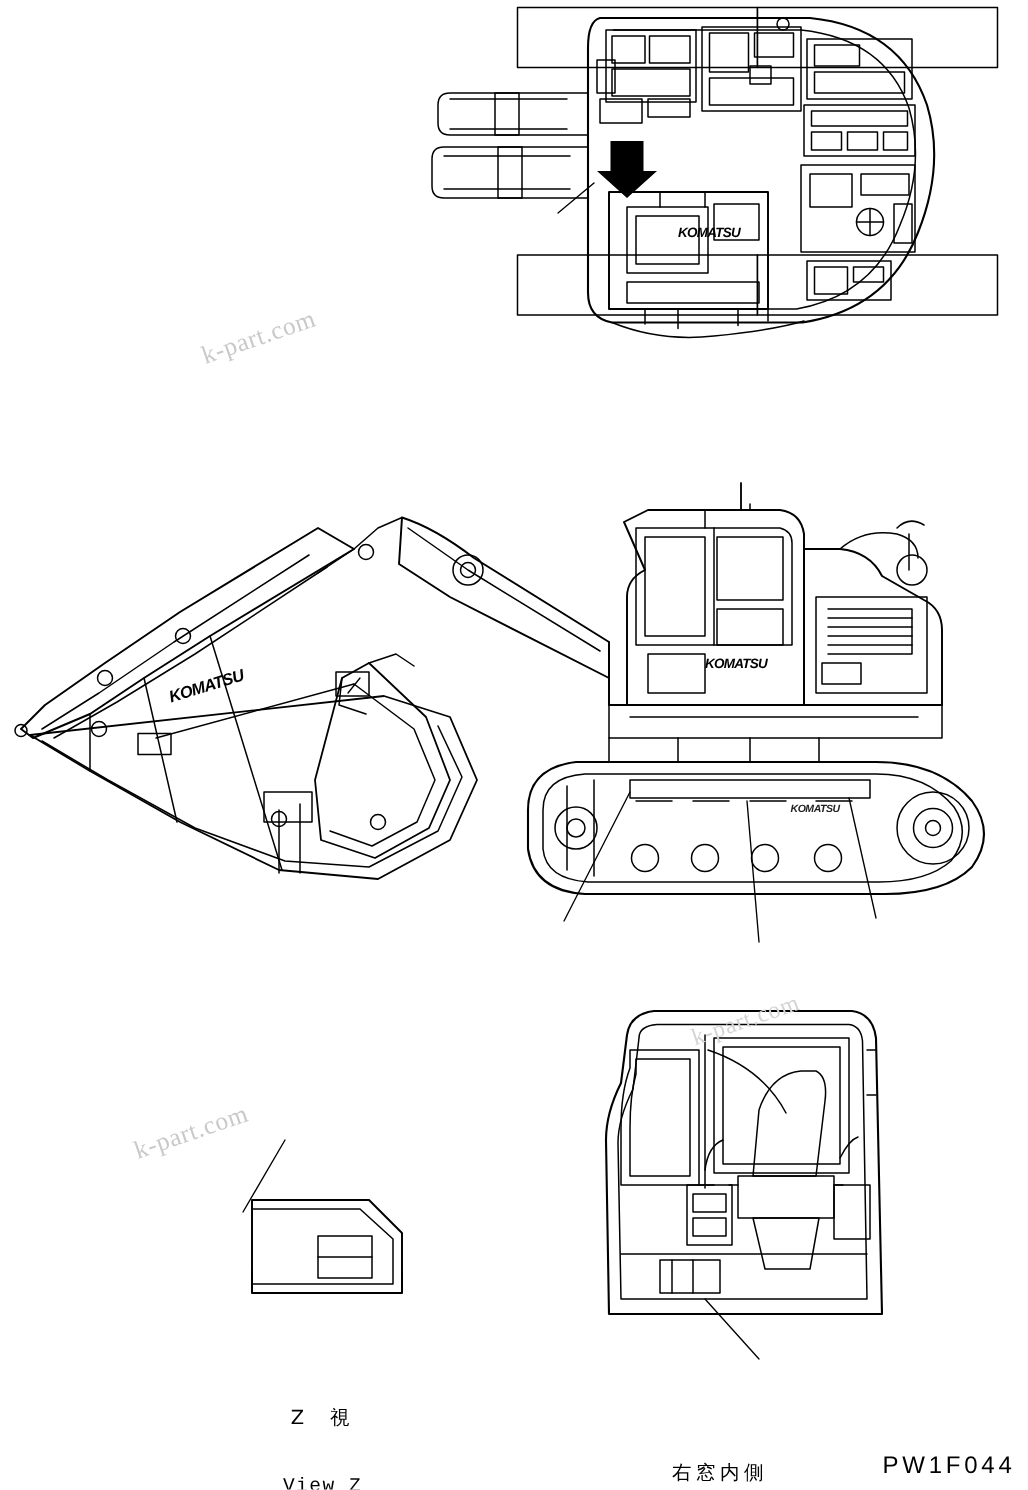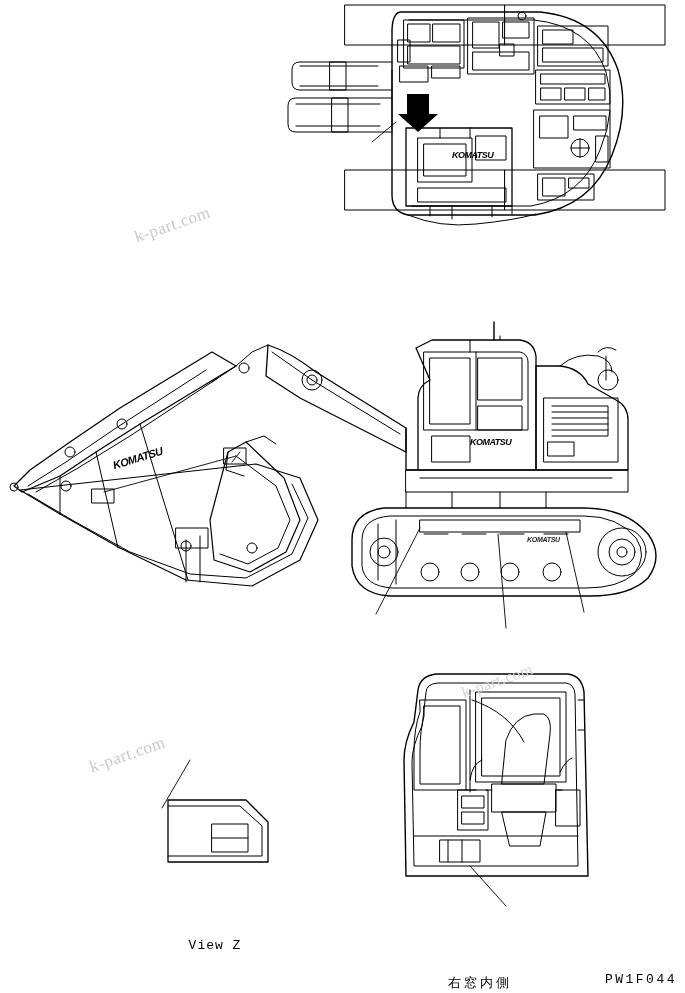--- a/index.html
+++ b/index.html
@@ -49,22 +49,22 @@
     letter-spacing: 1px;
     white-space: pre;
   }
   .cap.viewz { left: 120px; top: 908px; width: 190px; }
   .cap.rh    { left: 355px; top: 945px; width: 250px; }
   .cap .jp { font-family: "DejaVu Sans", sans-serif; font-size: 13px; letter-spacing: 3px; }
   .partno {
     position: absolute;
     right: 8px;
     bottom: 6px;
-    font-family: Liberation Mono, monospace;
-    font-size: 13px;
+    font-family: Liberation Sans, sans-serif;
+    font-size: 16px;
     letter-spacing: 2.5px;
   }
   .logo-komatsu {
     position: absolute;
     left: 112px;
     top: 452px;
     font-family: "Liberation Sans", sans-serif;
     font-size: 11px;
     font-weight: bold;
     font-style: italic;
@@ -311,20 +311,21 @@
   <div class="wm wm1">k-part.com</div>
   <div class="wm wm2">k-part.com</div>
   <div class="wm wm3">k-part.com</div>
 
   <div class="logo-komatsu">KOMATSU</div>
   <div class="logo-cab">KOMATSU</div>
   <div class="logo-track">KOMATSU</div>
   <div class="logo-top">KOMATSU</div>
 
   <div class="cap viewz">
+    <div class="jp">Z  視</div>
     <div>View Z</div>
   </div>
 
   <div class="cap rh">
     <div class="jp">右窓内側</div>
     
   </div>
 
   <div class="partno">PW1F044</div>
 

